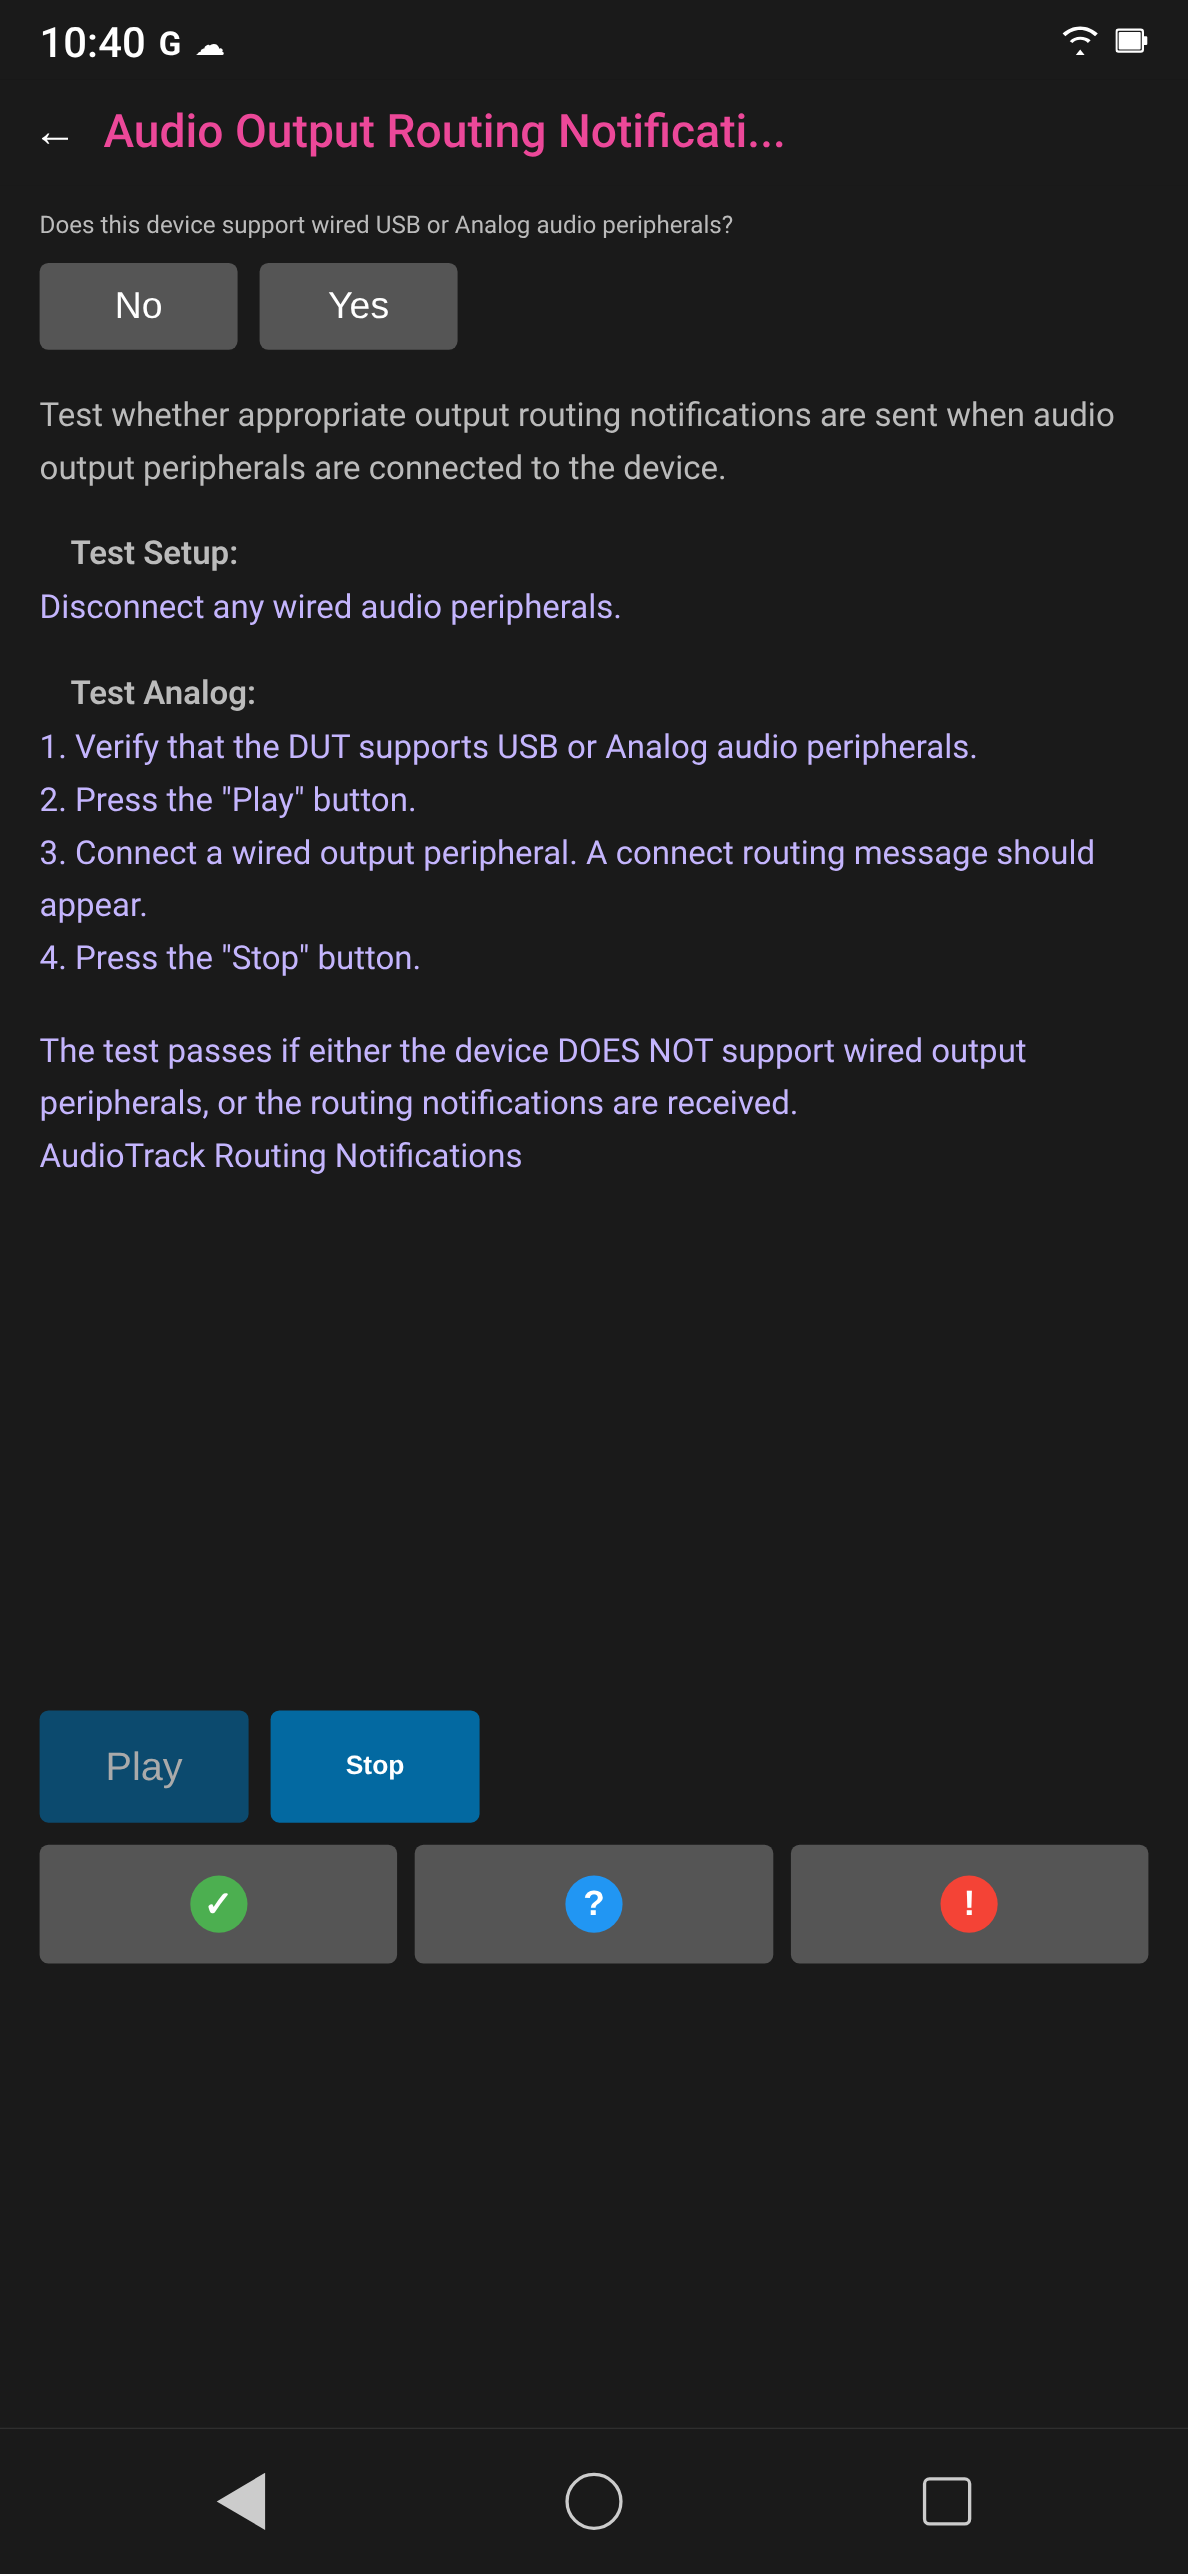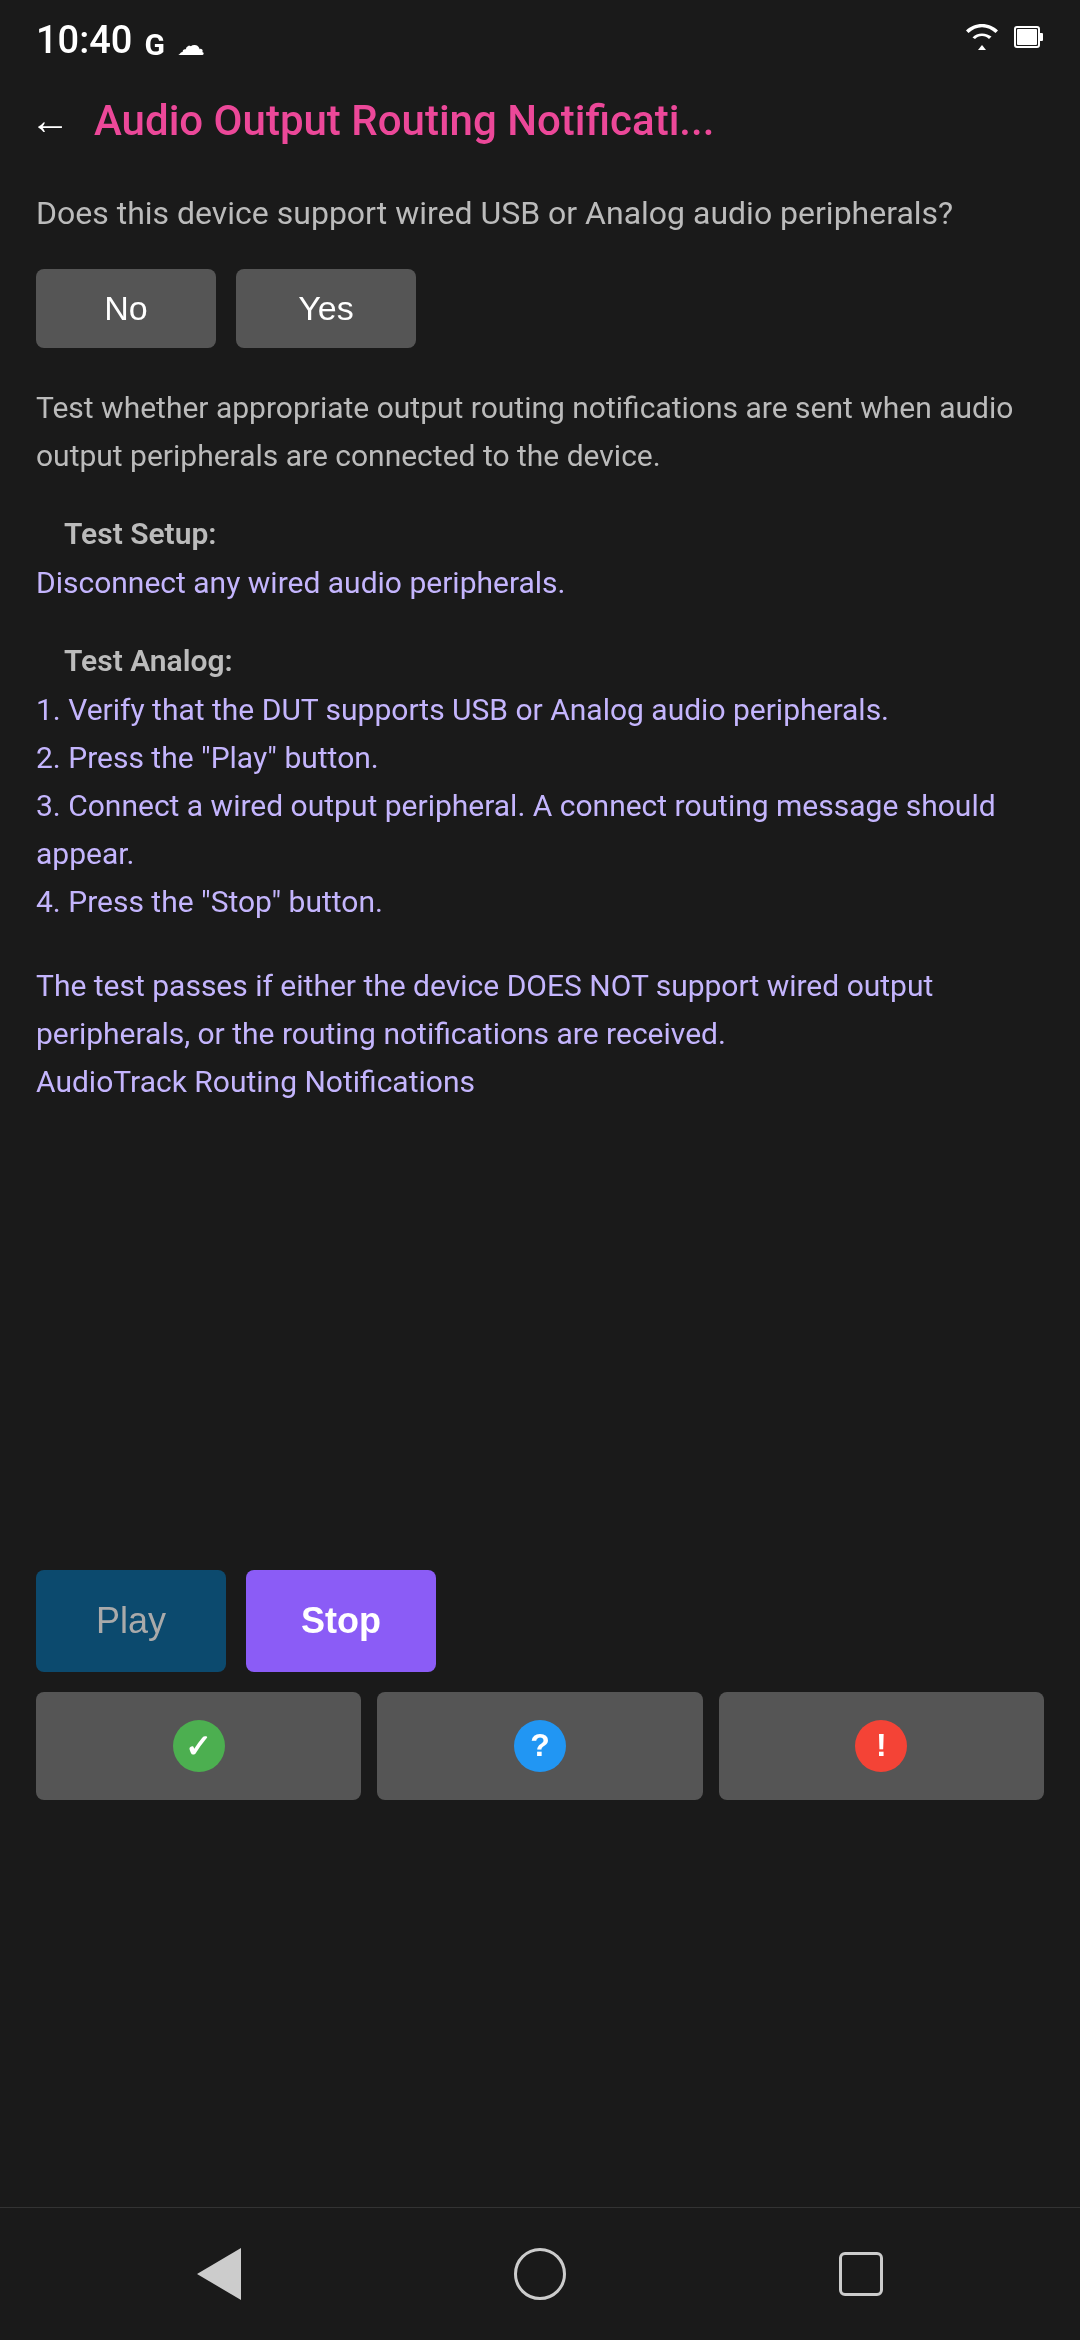--- a/index.html
+++ b/index.html
@@ -26,21 +26,21 @@
     .status-bar {
       display: flex;
       justify-content: space-between;
       align-items: center;
       padding: 18px 36px 10px 36px;
       background-color: #1a1a1a;
     }
 
     .status-bar-left {
       display: flex;
-      align-items: flex-end;
+      align-items: center;
       gap: 12px;
     }
 
     .status-time {
       font-size: 38px;
       font-weight: 500;
       color: #ffffff;
     }
 
     .status-google-icon {
@@ -97,24 +97,24 @@
       flex: 1;
     }
 
     
     .main-content {
       padding: 20px 36px;
       flex: 1;
     }
 
     .question-text {
-      font-size: 32px;
+      font-size: 22px;
       color: #bbbbbb;
       line-height: 1.5;
-      margin-bottom: 32px;
+      margin-bottom: 17px;
     }
 
     .button-row {
       display: flex;
       gap: 20px;
       margin-bottom: 36px;
     }
 
     .btn-answer {
       background-color: #555555;
@@ -166,26 +166,26 @@
       color: #aaaaaa;
       border: none;
       border-radius: 8px;
       padding: 30px 50px;
       font-size: 36px;
       cursor: pointer;
       min-width: 190px;
     }
 
     .btn-stop {
-      background-color: #8b5cf6;
+      background-color: #0369a1;
       color: #ffffff;
       border: none;
       border-radius: 8px;
       padding: 30px 50px;
-      font-size: 36px;
+      font-size: 24px;
       font-weight: 600;
       cursor: pointer;
       min-width: 190px;
     }
 
     .result-buttons-row {
       display: flex;
       gap: 16px;
       margin-bottom: 30px;
     }

